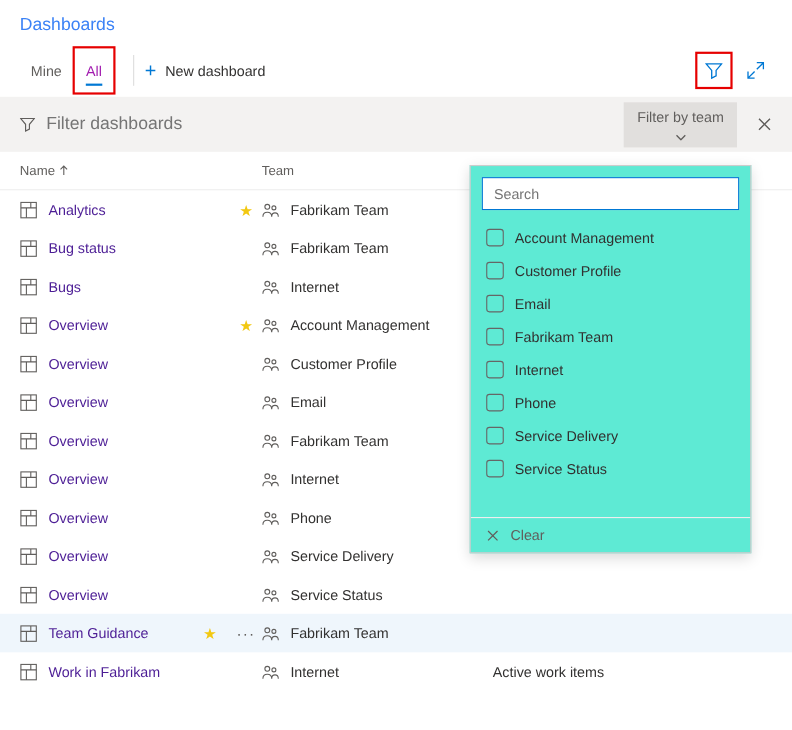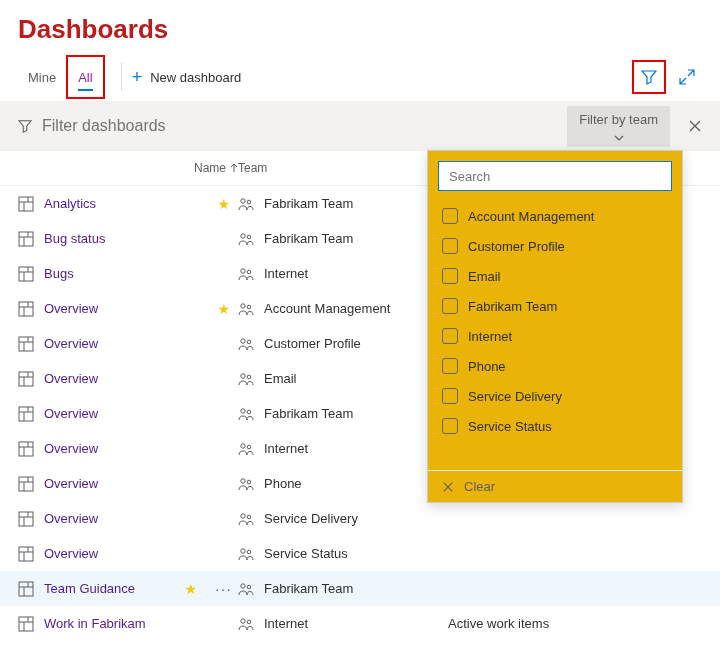--- a/index.html
+++ b/index.html
@@ -1,47 +1,47 @@
 <!DOCTYPE html>
 <html><head>
 <meta charset="utf-8">
 <style>
 * { box-sizing: border-box; margin: 0; padding: 0; }
 body { font-family: "Segoe UI", Arial, sans-serif; font-size: 13px; color: #323130; width: 720px; background: #fff; }
 .header { padding: 14px 18px 8px; }
-.header h1 { font-size: 26px; font-weight: 700; color: #b91c1c; }
+.header h1 { font-size: 16px; font-weight: 400; color: #3b82f6; }
 .toolbar { display: flex; align-items: center; padding: 0 18px; height: 48px; }
 .tabs { display: flex; align-items: center; height: 100%; text-align: center; }
 .tab { padding: 0 10px; height: 100%; display: flex; align-items: center; cursor: pointer; color: #605e5c; position: relative; }
 .tab.active { color: #a21caf; }
 .tab.active::after { content: ""; position: absolute; bottom: 6px; left: 10px; right: 10px; height: 2px; background: #0078d4; }
 .highlight-box { border: 2px solid #e60000; padding: 0; }
 .tab-highlight { height: 44px; display: flex; align-items: center; margin-right: 6px; }
 .divider { width: 1px; height: 28px; background: #ddd; margin: 0 10px; }
 .new-dash { display: flex; align-items: center; gap: 8px; color: #323130; cursor: pointer; }
 .plus { color: #0078d4; font-size: 18px; font-weight: 300; }
 .toolbar-right { margin-left: auto; display: flex; align-items: center; gap: 6px; }
 .icon-btn { width: 30px; height: 30px; display: flex; align-items: center; justify-content: center; cursor: pointer; }
 .filter-bar { background: #f3f2f1; height: 50px; display: flex; align-items: center; padding: 0 18px; }
 .filter-input-wrap { display: flex; align-items: center; gap: 10px; flex: 1; color: #605e5c; }
 .filter-input { border: none; background: transparent; outline: none; font-size: 16px; flex: 1; color: #6d28d9; }
 .filter-by-team { background: #e1dfdd; padding: 6px 12px; display: flex; align-items: center; gap: 8px; cursor: pointer; color: #605e5c; flex-direction: column; }
 .close-filter { margin-left: 18px; cursor: pointer; color: #605e5c; }
 .table-head { display: flex; padding: 10px 18px; color: #605e5c; font-size: 12px; border-bottom: 1px solid #eee; }
-.col-name { width: 220px; display: flex; align-items: center; gap: 4px; justify-content: flex-end; }
+.col-name { width: 220px; display: flex; align-items: center; gap: 4px; }
 .col-team { width: 210px; }
 .col-desc { flex: 1; }
 .row { display: flex; align-items: center; padding: 0 18px; height: 35px; }
 .row.selected { background: #eff6fc; }
 .row .col-name { display: flex; align-items: center; gap: 10px; }
 .dash-link { color: #4c1d95; cursor: pointer; }
 .star { color: #f2c811; font-size: 14px; margin-left: auto; margin-right: 8px; }
 .more { color: #605e5c; letter-spacing: 1px; font-size: 14px; margin-right: 6px; cursor: pointer; }
 .team-cell { display: flex; align-items: center; gap: 10px; color: #323130; }
-.dropdown { position: absolute; left: 427px; top: 150px; width: 256px; background: #eab308; border: 1px solid #ccc; box-shadow: 0 4px 12px rgba(0,0,0,0.15); z-index: 10; }
+.dropdown { position: absolute; left: 427px; top: 150px; width: 256px; background: #5eead4; border: 1px solid #ccc; box-shadow: 0 4px 12px rgba(0,0,0,0.15); z-index: 10; }
 .dropdown-search { margin: 10px; }
 .dropdown-search input { width: 100%; height: 30px; border: 1px solid #0078d4; outline: none; padding: 0 10px; font-size: 13px; }
 .dropdown-list { max-height: 274px; overflow-y: scroll; padding: 0 0 6px; }
 .dropdown-item { display: flex; align-items: center; gap: 10px; padding: 7px 14px; cursor: pointer; }
 .dropdown-item .cb { width: 16px; height: 16px; border: 1px solid #666; border-radius: 3px; flex-shrink: 0; }
 .dropdown-footer { border-top: 1px solid #eee; padding: 8px 14px; display: flex; align-items: center; gap: 10px; color: #605e5c; cursor: pointer; margin-top: 23px; }
 .dropdown-list::-webkit-scrollbar { width: 14px; }
 .dropdown-list::-webkit-scrollbar-thumb { background: #c8c6c4; }
 .dropdown-list::-webkit-scrollbar-track { background: #f3f2f1; }
 svg { display: block; }

